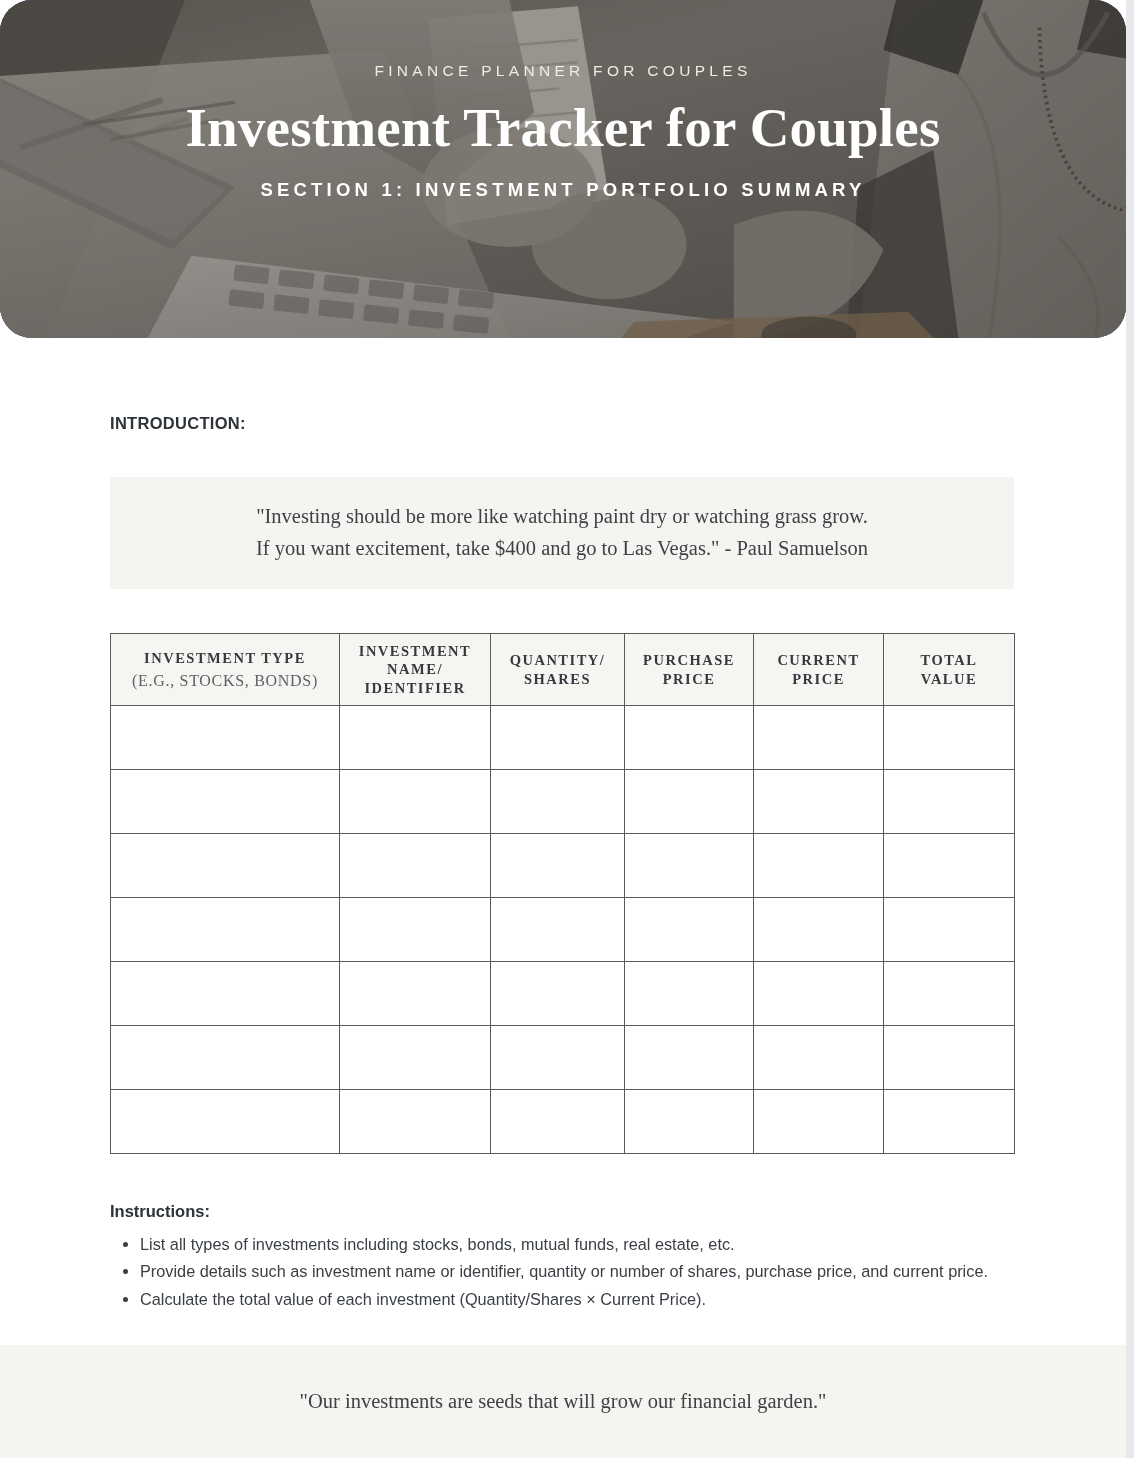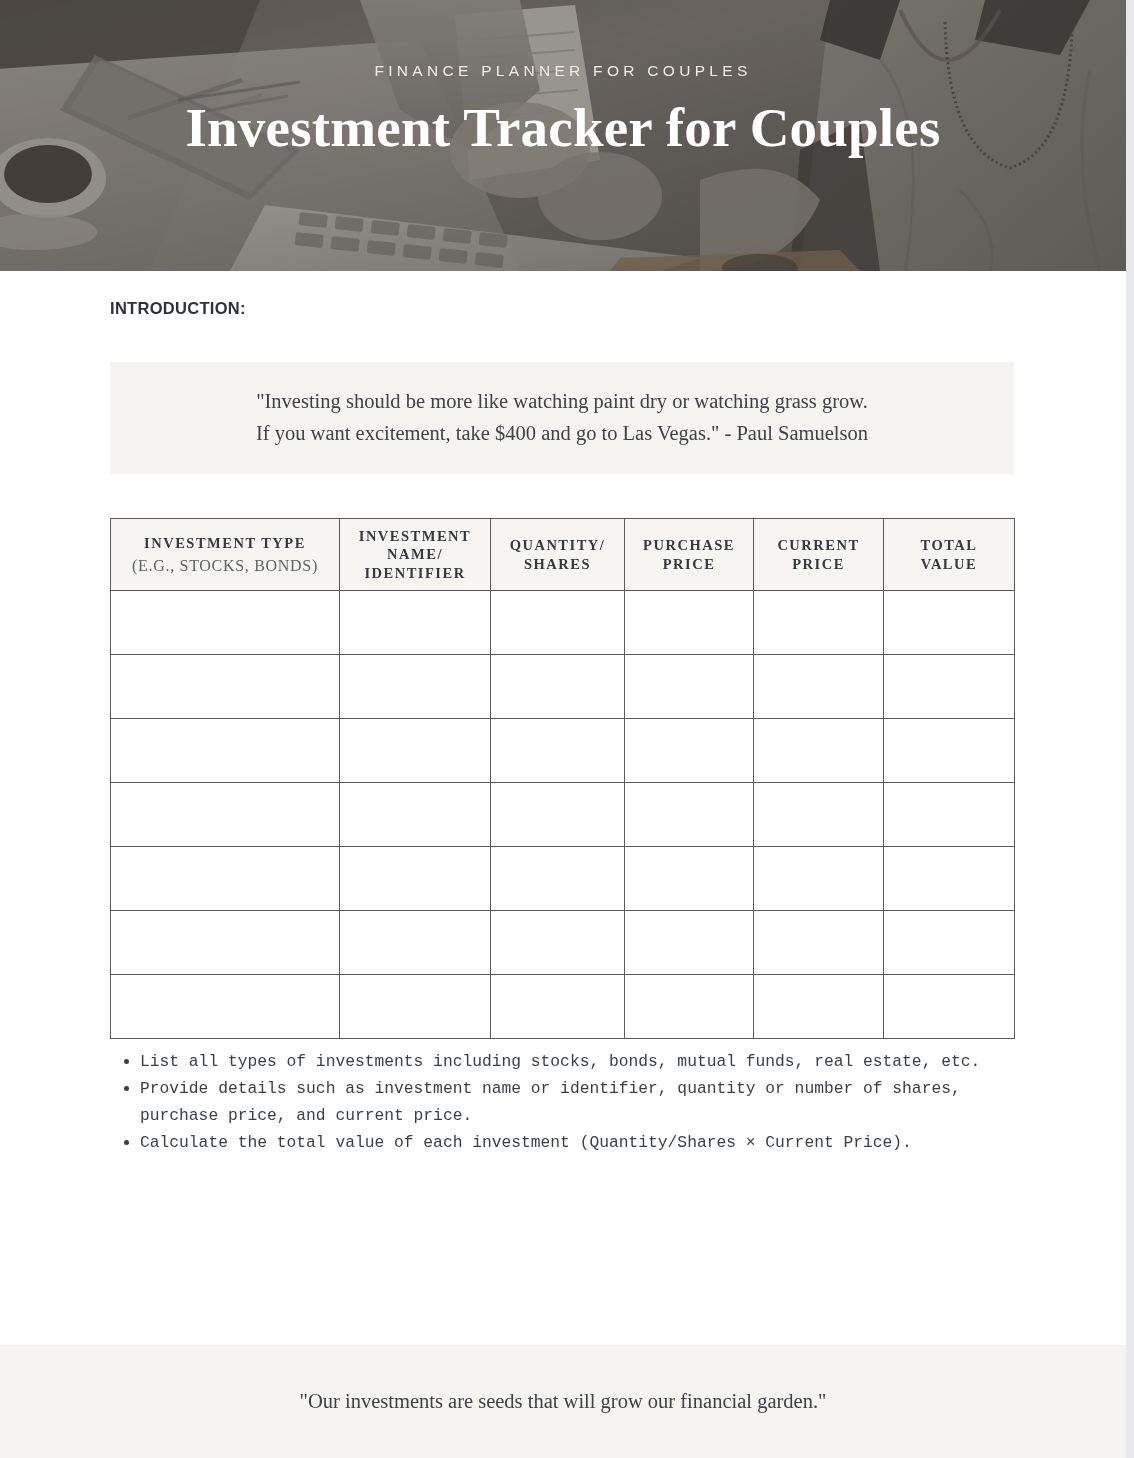--- a/index.html
+++ b/index.html
@@ -20,23 +20,24 @@
     width: 1126px;
     height: 1458px;
     background: #ffffff;
     overflow: hidden;
   }
 
   
   .hero {
     position: relative;
     width: 1126px;
-    height: 271px;
+    height: 338px;
     overflow: hidden;
     background: #1d4ed8;
+    border-radius: 32px;
   }
 
   .hero-photo {
     position: absolute;
     inset: 0;
     width: 100%;
     height: 100%;
   }
 
   .hero-overlay {
@@ -84,21 +85,21 @@
     text-transform: uppercase;
   }
 
   
   .body-area {
     position: relative;
     padding: 0 110px;
   }
 
   .intro-heading {
-    margin-top: 28px;
+    margin-top: 76px;
     font-size: 16.5px;
     font-weight: bold;
     color: #2e3338;
     letter-spacing: 0.3px;
   }
 
   .intro-text {
     margin-top: 15px;
     font-size: 16.5px;
     color: #3a3f45;
@@ -186,21 +187,20 @@
     margin-top: 48px;
     font-size: 16.5px;
     font-weight: bold;
     color: #2e3338;
   }
 
   .instructions-list {
     margin-top: 10px;
     padding-left: 30px;
     max-width: 880px;
-    font-family: Liberation Mono, monospace;
   }
 
   .instructions-list li {
     font-size: 16.3px;
     color: #3a3f45;
     line-height: 1.62;
     margin-bottom: 1px;
   }
 
   
@@ -332,20 +332,21 @@
 
       <path d="M620,258 L840,250 L860,271 L610,271 Z" fill="#9a7e5a" opacity="0.75"></path>
       <ellipse cx="760" cy="268" rx="38" ry="14" fill="#2c2a27" opacity="0.5"></ellipse>
     </svg>
 
     <div class="hero-overlay"></div>
 
     <div class="hero-content">
       <div class="hero-eyebrow">FINANCE PLANNER FOR COUPLES</div>
       <h1 class="hero-title">Investment Tracker for Couples</h1>
+      <div class="hero-subtitle">SECTION 1: INVESTMENT PORTFOLIO SUMMARY</div>
     </div>
   </div>
 
   <div class="body-area">
 
     <div class="intro-heading">INTRODUCTION:</div>
 
 
     <div class="quote-box">
       <div class="quote-line">"Investing should be more like watching paint dry or watching grass grow.</div>
@@ -437,20 +438,21 @@
             <td></td>
             <td></td>
             <td></td>
             <td></td>
             <td></td>
             <td></td>
           </tr>
         </tbody>
     </table>
 
+    <div class="instructions-heading">Instructions:</div>
 
     <ul class="instructions-list" id="instructions-list">
         <li>List all types of investments including stocks, bonds, mutual funds, real estate, etc.</li>
         <li>Provide details such as investment name or identifier, quantity or number of shares, purchase price, and current price.</li>
         <li>Calculate the total value of each investment (Quantity/Shares × Current Price).</li>
       </ul>
 
   </div>
 
   <div class="footer-band">

